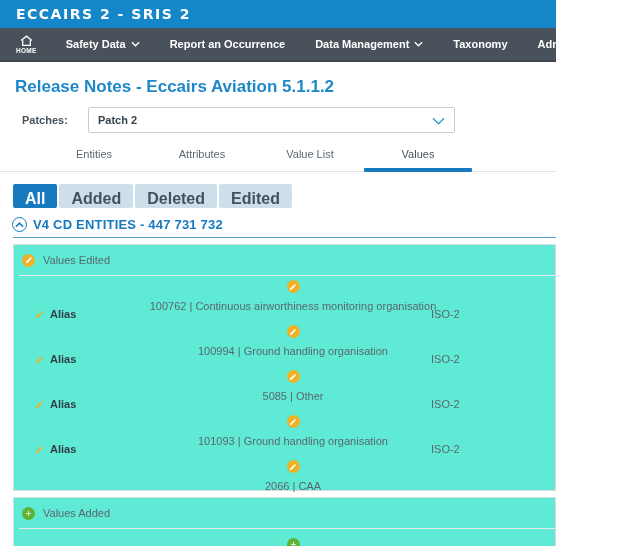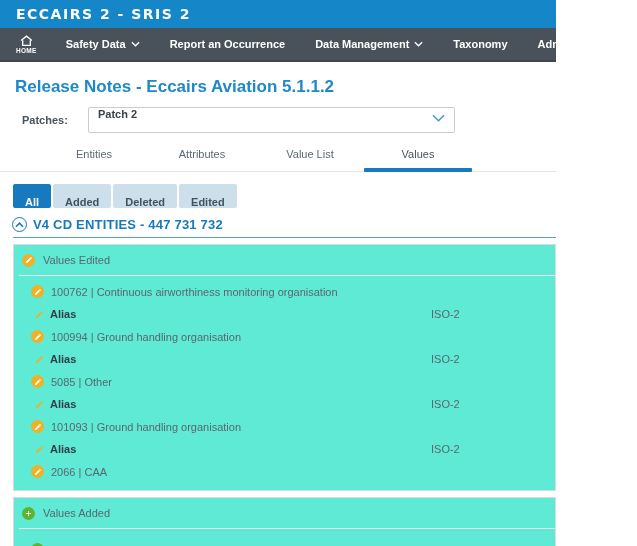--- a/index.html
+++ b/index.html
@@ -25,49 +25,49 @@
   .nav-item:first-of-type { margin-left:7px; }
   .nav-caret { display:flex; align-items:center; }
 
   
   .main { padding:0; }
   .page-title { color:#1e88c8; font-size:17px; font-weight:bold; margin:15px 0 0 15px; }
 
   .patches-row { position:relative; margin-top:10px; height:26px; }
   .patches-label { position:absolute; left:22px; top:7px; font-size:11px; font-weight:bold; color:#47535c; }
   .patches-select { position:absolute; left:88px; top:0; width:367px; height:26px; border:1px solid #c8cdd1; border-radius:2px; background:#fff;
-    display:flex; align-items:flex-start; justify-content:space-between; padding:0 9px; cursor:pointer; }
+    display:flex; align-items:center; justify-content:space-between; padding:0 9px; cursor:pointer; }
   .patches-select .sel-val { font-size:11px; font-weight:bold; color:#37424a; }
 
   
   .tabs { position:relative; margin-top:12px; height:27px;padding-left:20px; }
   .tabs::after { content:''; position:absolute; left:0; right:0; bottom:0; height:1px; background:#e2e5e7; }
   .tabs-inner { display:flex; margin-left:20px; height:100%; }
   .tab { width:108px; text-align:center; font-size:11px; color:#5a6872; padding-top:3px; cursor:pointer; position:relative; }
   .tab.active { color:#47535c; }
   .tab.active::after { content:''; position:absolute; left:0; right:0; bottom:0; height:4px; background:#1779be; z-index:2; border-radius:1px; }
 
   
   .filters { margin:12px 0 0 13px; display:flex; gap:2px; }
-  .filter { border:none; height:24px; font-size:11px; font-weight:bold; font-family:inherit; border-radius:2px; cursor:pointer;
-    background:#ccdfeb; color:#44525c; padding:12px 12px; }
+  .filter { border:none; height:24px; font-size:16px; font-weight:bold; font-family:inherit; border-radius:2px; cursor:pointer;
+    background:#ccdfeb; color:#44525c; padding:6px 12px; }
   .filter.active { background:#1779be; color:#fff; }
 
   
   .section-header { display:flex; align-items:center; gap:6px; margin:9px 0 0 12px; cursor:pointer; }
   .collapse-icon { width:15px; height:15px; border:1.5px solid #1779be; border-radius:50%; display:flex; align-items:center; justify-content:center; flex:none; }
   .section-title { color:#1779be; font-size:13px; font-weight:bold; letter-spacing:.2px; }
   .section-rule { height:1px; background:#569fce; margin:5px 0 0 13px; }
 
   
   .card { margin:6px 0 0 13px; border:1px solid #d9dcde; background:#5eead4; }
   .card-header { height:30px; display:flex; align-items:center; gap:8px; padding-left:8px; font-size:11px; color:#5b6770; }
   .card-hr { height:1px; background:#e8ebed; margin-left:5px; }
   .card-rows { padding:4px 0 7px; }
-  .item-row { height:23px; display:flex; align-items:center; gap:7px; padding-left:17px; font-size:11px; color:#5b6770; cursor:pointer; }
+  .item-row { height:23px; display:flex; align-items:center; gap:7px; padding-left:17px; font-size:11px; color:#5b6770; cursor:pointer;flex-direction:column; }
   .alias-row { height:22px; display:flex; align-items:center; gap:5px; padding-left:19px; position:relative; }
   .alias-label { font-size:11px; font-weight:bold; color:#323e47; }
   .alias-value { position:absolute; left:417px; font-size:11px; color:#5b6770; }
 
   
   .icircle { width:13px; height:13px; border-radius:50%; display:flex; align-items:center; justify-content:center; flex:none; }
   .icircle.yellow { background:#efb226; }
   .icircle.green { background:#60b234; }
   .pencil-plain { width:10px; display:flex; flex:none; margin-left:2px; }
 </style>

